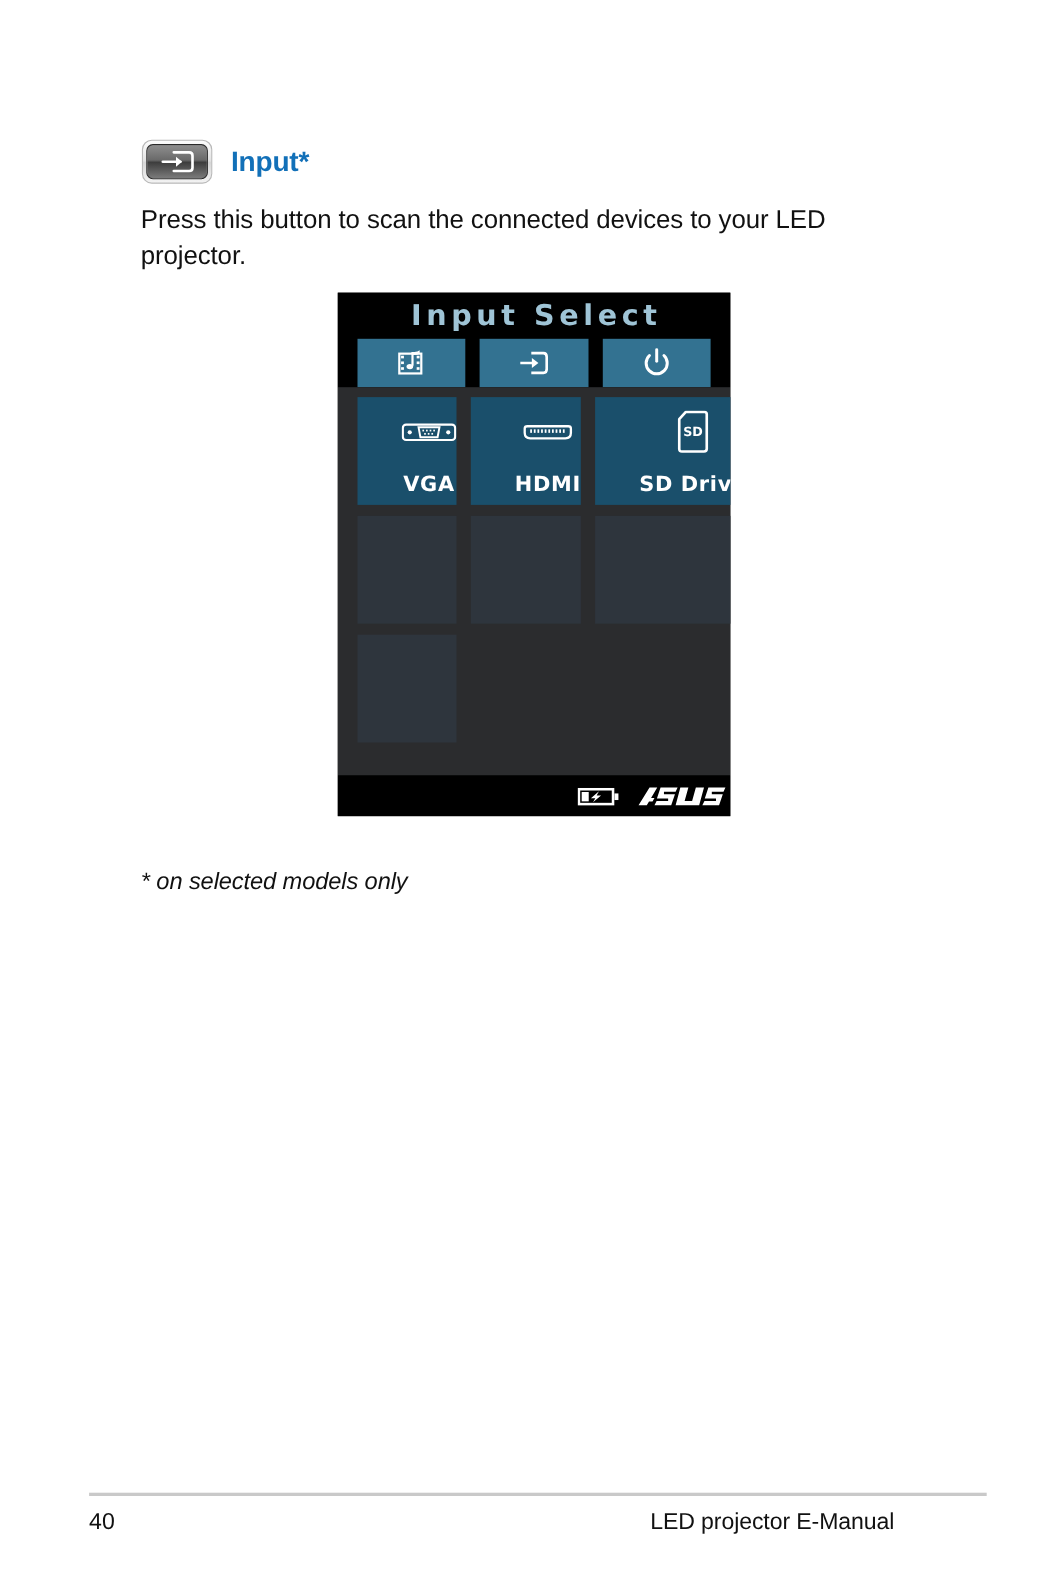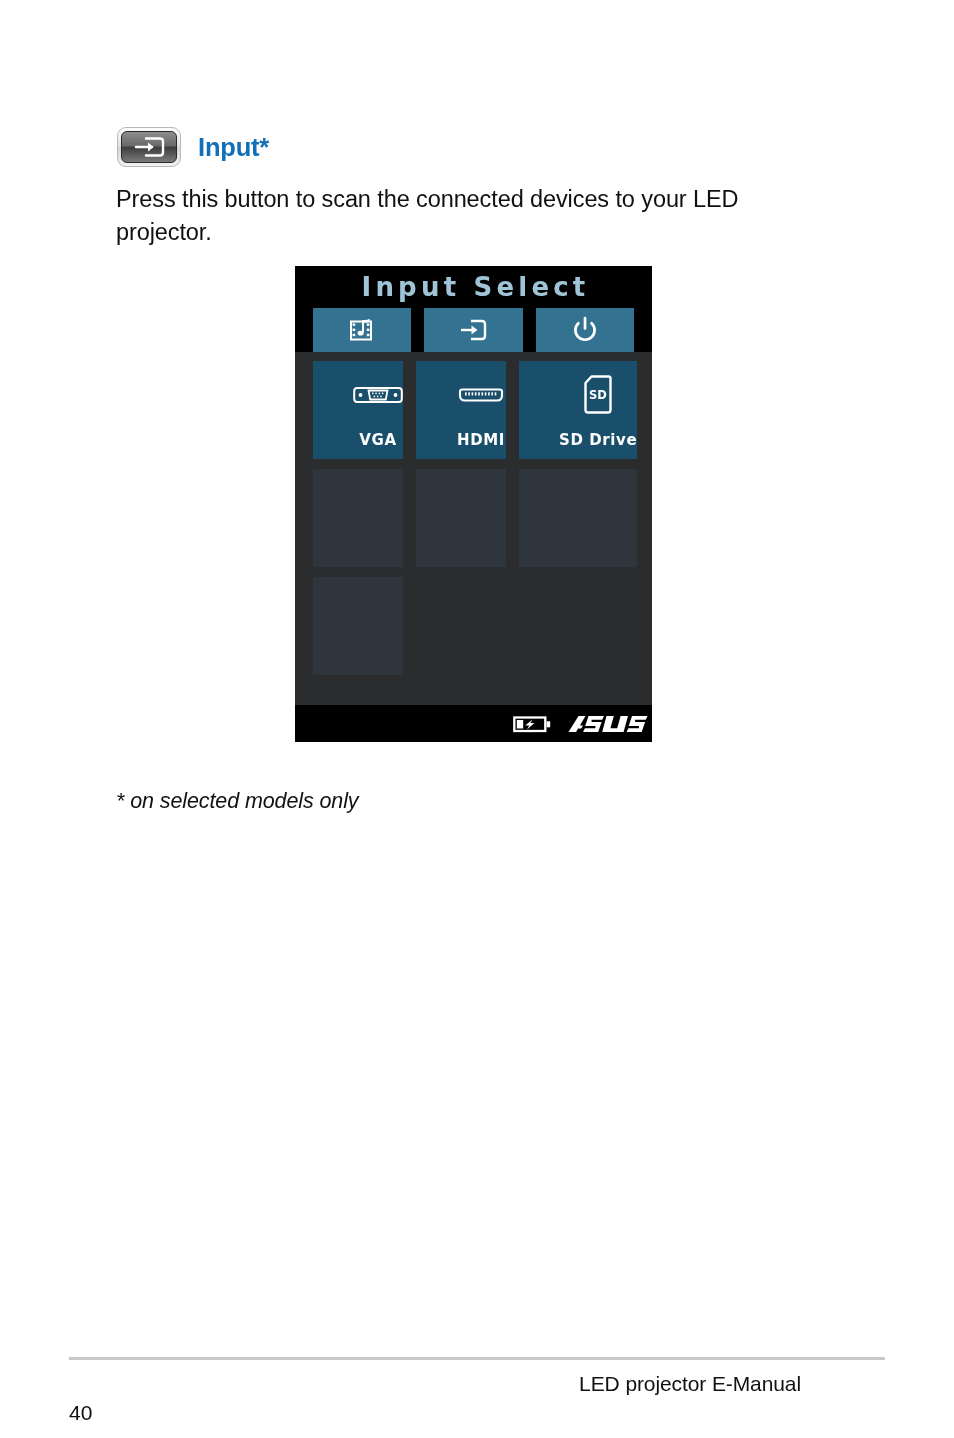--- a/index.html
+++ b/index.html
@@ -12,21 +12,21 @@
     height: 1438px;
     background: #ffffff;
     font-family: "Liberation Sans", sans-serif;
     color: #000000;
     position: relative;
     overflow: hidden;
   }
 
   .page {
     position: absolute;
-    left: 0; top: 0;
+    left: 12px; top: 0;
     width: 870px;
     height: 1438px;
   }
 
   
   .heading-row {
     position: absolute;
     left: 117px;
     top: 127px;
     display: flex;
@@ -172,21 +172,21 @@
   .osd-tile .tile-sub {
     color: #ffffff;
     font-size: 11px;
     font-weight: bold;
     font-family: "DejaVu Sans", sans-serif;
     letter-spacing: 0.4px;
     margin-top: 1px;
   }
   .osd-tile .tile-label {
     color: #ffffff;
-    font-size: 15px;
+    font-size: 19px;
     font-weight: bold;
     font-family: "DejaVu Sans", sans-serif;
     letter-spacing: 0.6px;
     white-space: nowrap;
   }
 
   .osd-footer {
     height: 37px;
     background: #000000;
     display: flex;
@@ -206,21 +206,20 @@
     width: 816px;
     height: 3px;
     background: #c9c9c9;
   }
   .footer-page-num {
     position: absolute;
     left: 69px;
     top: 1372px;
     font-size: 21px;
     color: #111111;
-    margin-top: 29px;
   }
   .footer-title {
     position: absolute;
     right: 69px;
     top: 1372px;
     font-size: 21px;
     color: #111111;
     letter-spacing: -0.1px;
   }
 </style>

